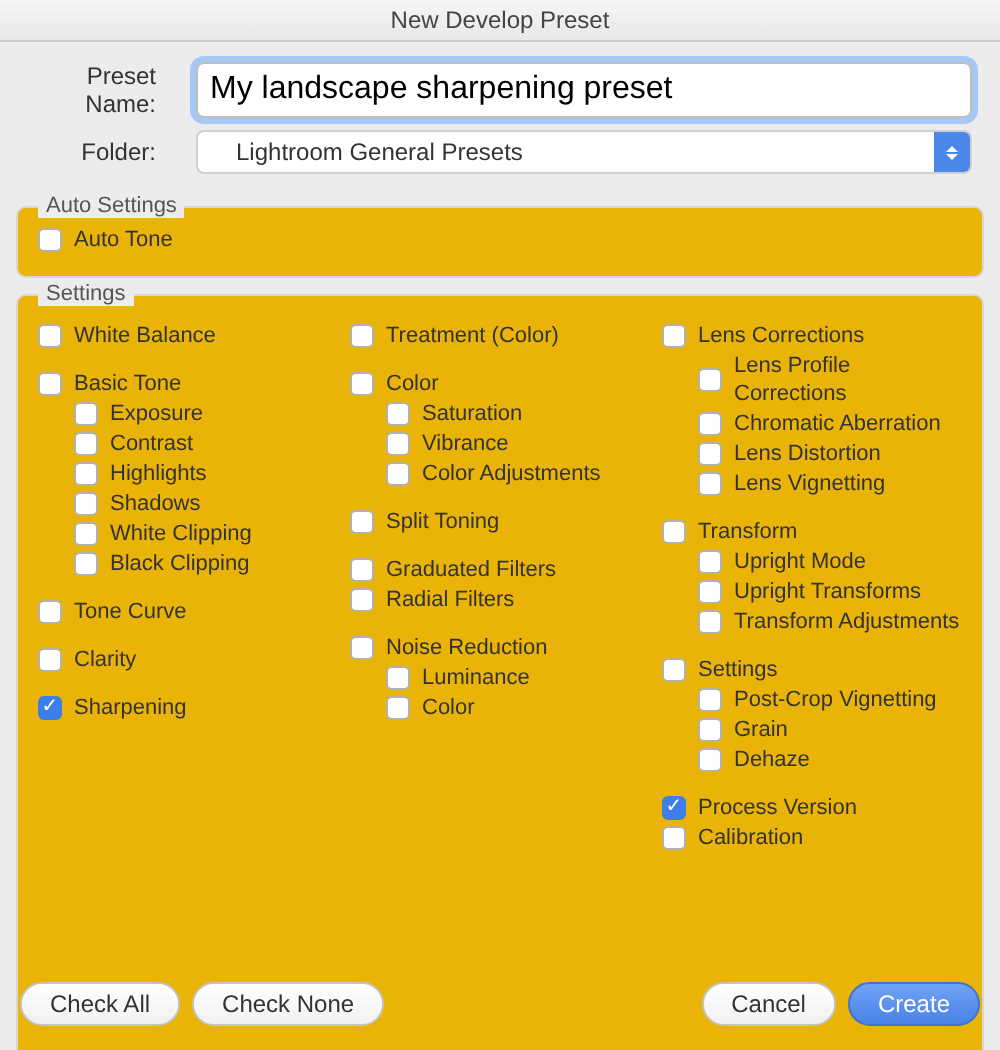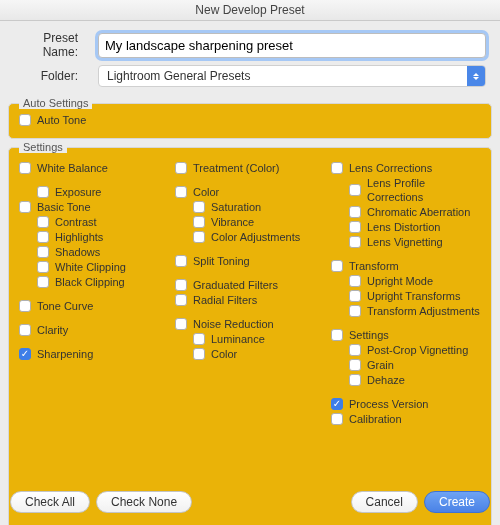--- a/index.html
+++ b/index.html
@@ -21,36 +21,36 @@
       color: #444;
     }
     .form-area { padding: 10px 14px 6px 14px; }
     .form-row { display: flex; align-items: center; margin-bottom: 6px; }
     .form-label { width: 84px; text-align: right; padding-right: 20px; font-size: 12px; }
     .text-input {
       flex: 1;
       border: 1px solid #bdbdbd;
       border-radius: 4px;
       padding: 4px 6px;
-      font-size: 13px;
+      font-size: 16px;
       outline: none;
       box-shadow: 0 0 0 3px #a6c8f5;
       background: #fff;
     }
     .select-wrap {
       flex: 1;
       position: relative;
       background: #fff;
       border: 1px solid #d0d0d0;
       border-radius: 4px;
       display: flex;
       align-items: center;
       height: 22px;
     }
-    .select-text { flex: 1; padding: 0 8px; font-size: 12px; }
+    .select-text { flex: 1; padding: 0 19px; font-size: 12px; }
     .select-btn {
       width: 18px;
       height: 100%;
       background: #4a87e8;
       border-radius: 0 3px 3px 0;
       display: flex;
       flex-direction: column;
       align-items: center;
       justify-content: center;
       gap: 1px;
@@ -155,27 +155,27 @@
 <div class="group" style="height:429px;">
   <div class="group-title">Settings</div>
   <div class="columns">
 
     <div class="col">
       <div class="cb-row">
           <span class="cb"></span>
           <span class="cb-label">White Balance</span>
         </div>
       <div class="spacer"></div>
+      <div class="cb-row">
+          <span class="cb"></span>
+          <span class="cb-label">Basic Tone</span>
+        </div>
       <div class="cb-row indent">
           <span class="cb"></span>
           <span class="cb-label">Exposure</span>
-        </div>
-      <div class="cb-row">
-          <span class="cb"></span>
-          <span class="cb-label">Basic Tone</span>
         </div>
       <div class="cb-row indent">
           <span class="cb"></span>
           <span class="cb-label">Contrast</span>
         </div>
       <div class="cb-row indent">
           <span class="cb"></span>
           <span class="cb-label">Highlights</span>
         </div>
       <div class="cb-row indent">

